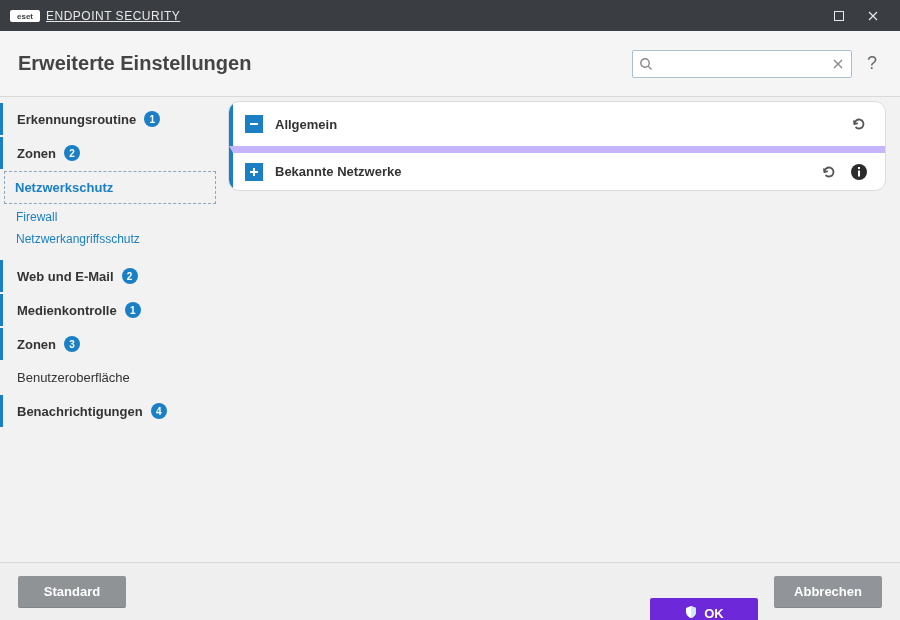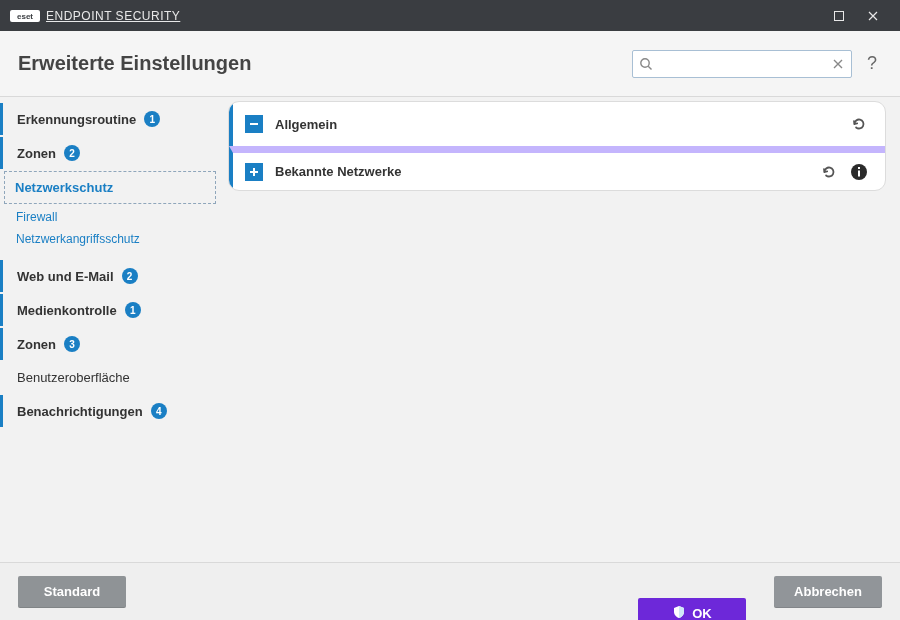--- a/index.html
+++ b/index.html
@@ -201,21 +201,21 @@
     cursor:pointer;
     display:inline-flex;
     align-items:center;
     justify-content:center;
     gap:6px;
     box-shadow: inset 0 -1px 0 rgba(0,0,0,0.1);
   }
   .btn.gray { background:#8f9396; }
   .btn.gray2 { background:#919599; }
   .btn.blue { background:#6d28d9;margin-top:44px; }
-  .btn + .btn { margin-left:28px; }
+  .btn + .btn { margin-left:16px; }
   .btn .shield { color:#fff; }
 </style>
 </head>
 <body>
 
 <div class="titlebar">
   <span class="brand-logo">
     <svg width="30" height="12" viewBox="0 0 30 12">
       <rect x="0" y="0" width="30" height="12" rx="2" fill="#fff"></rect>
       <text x="15" y="9" text-anchor="middle" font-size="8" font-weight="700" fill="#3a3d41" font-family="Arial">eset</text>

